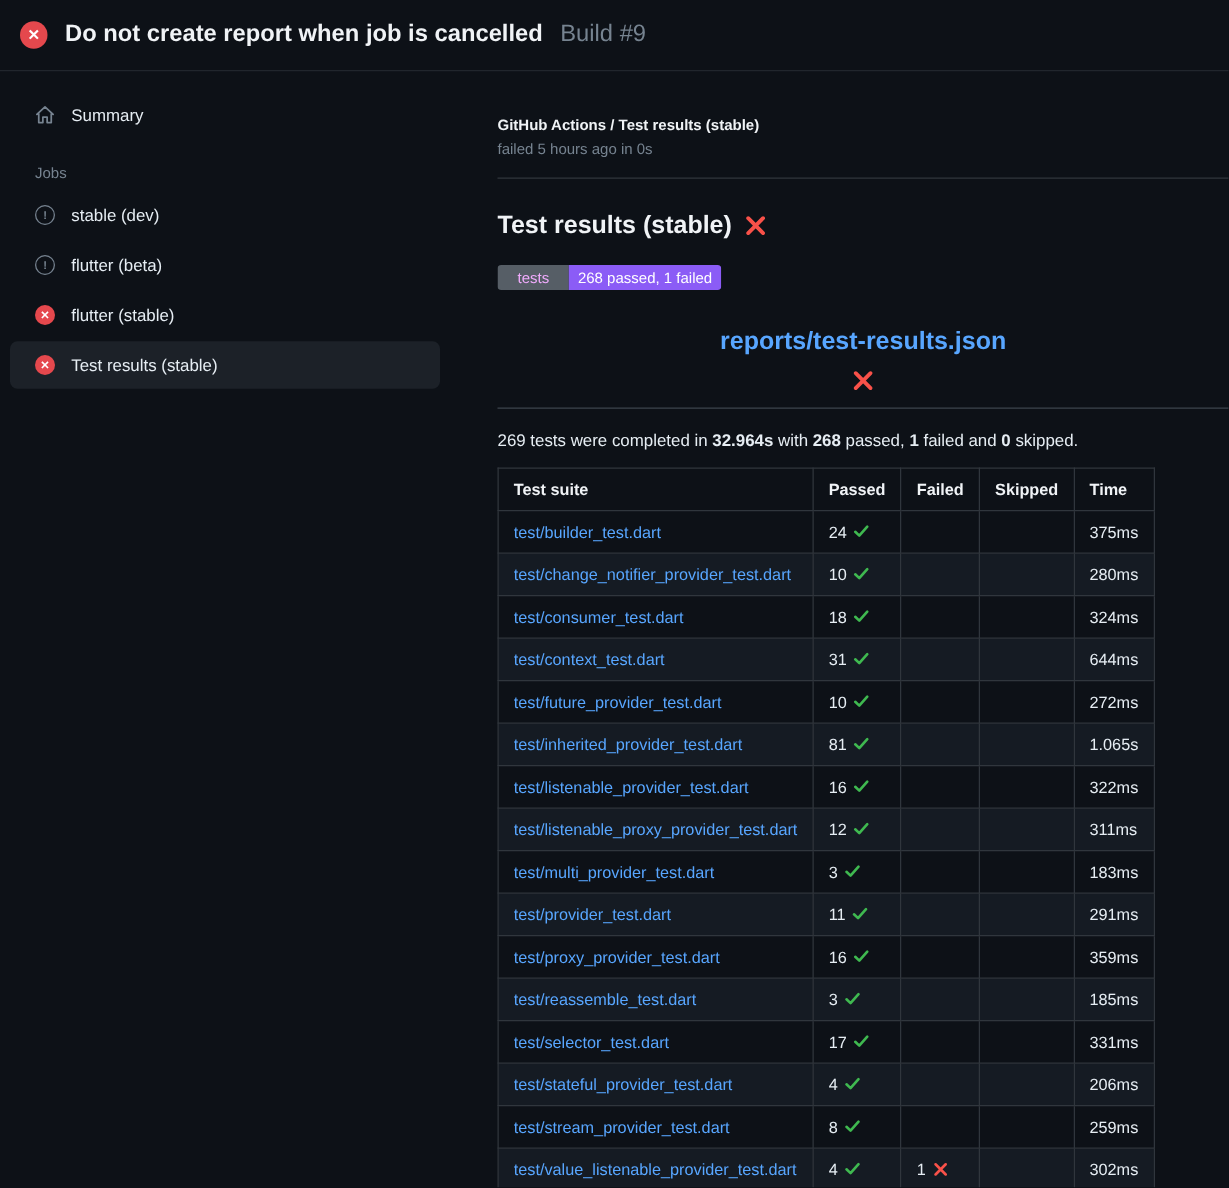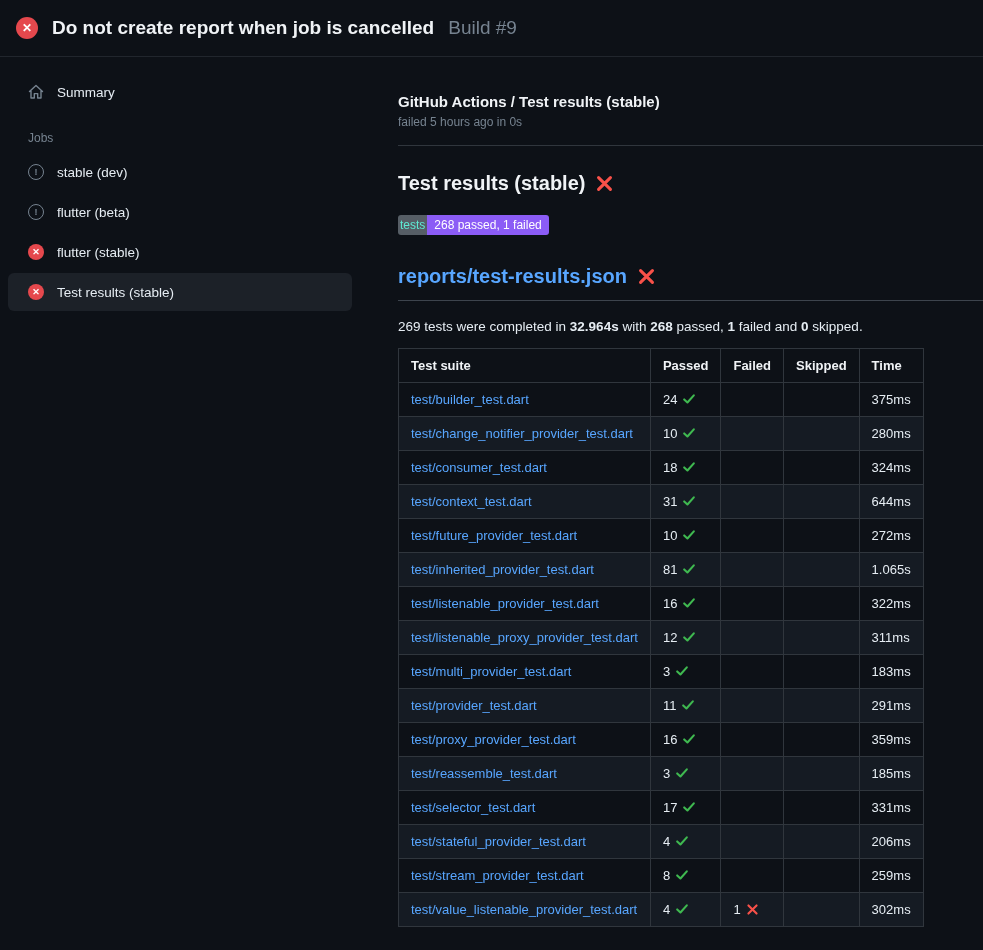--- a/index.html
+++ b/index.html
@@ -41,40 +41,40 @@
     width:16px; height:16px; border-radius:50%;
     display:flex; align-items:center; justify-content:center;
     flex:none; font-weight:bold;
   }
   .job-icon.neutral { border:1.5px solid #768390; color:#768390; font-size:9px; }
   .job-icon.failed  { background:#e5484d; color:#fff; font-size:9px; }
   .home-icon { flex:none; display:flex; }
 
   
   .main { flex:1; padding:36px 0 0 16px; overflow:hidden; }
-  .breadcrumb { font-size:15px; font-weight:bold; color:#f0f3f6; }
+  .breadcrumb { font-size:12px; font-weight:bold; color:#f0f3f6; }
   .meta { font-size:12px; color:#768390; margin-top:5px; }
   .divider  { border-bottom:1px solid #30363d; margin-top:16px; }
   .divider2 { border-bottom:1px solid #3d444d; }
 
   .section-head {
     display:flex; align-items:center; gap:10px;
     margin-top:26px; font-size:20px; font-weight:bold; color:#f0f3f6;
   }
   .badge {
     display:inline-flex; margin-top:20px; font-size:12px;
     border-radius:3px; overflow:hidden; line-height:1;
   }
-  .badge .k { background:#565e66; color:#5eead4; padding:4px 2px; }
+  .badge .k { background:#565e66; color:#f0abfc; padding:4px 16px; }
   .badge .v { background:#8b5cf6; color:#fff; padding:4px 7px; }
 
   .report-head {
     display:flex; align-items:center; gap:10px;
     margin-top:30px; padding-bottom:12px;
-    font-size:20px; font-weight:bold;
+    font-size:20px; font-weight:bold;flex-direction:column;
   }
   .report-head a { color:#58a6ff; text-decoration:none; cursor:pointer; }
 
   .summary-line { margin-top:18px; font-size:13.5px; color:#e6edf3; }
   .summary-line strong { font-weight:bold; }
 
   
   table.results {
     margin-top:14px; border-collapse:collapse;
     width:496px; font-size:13px;

